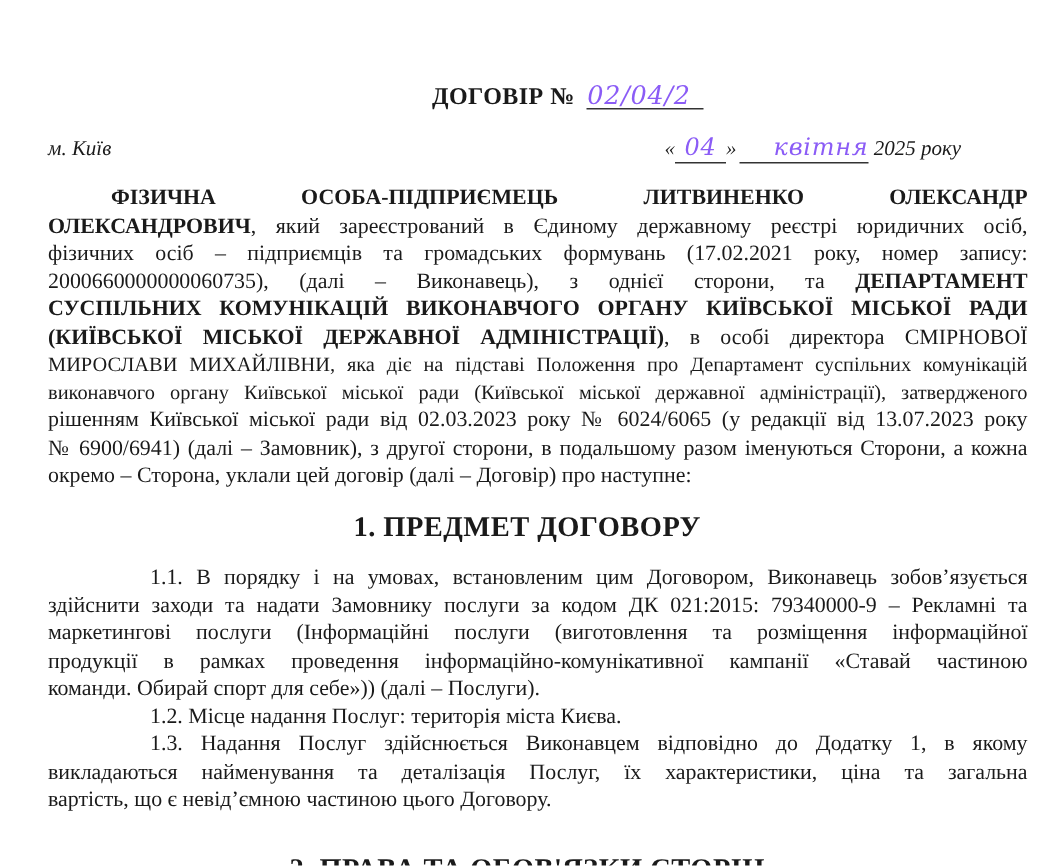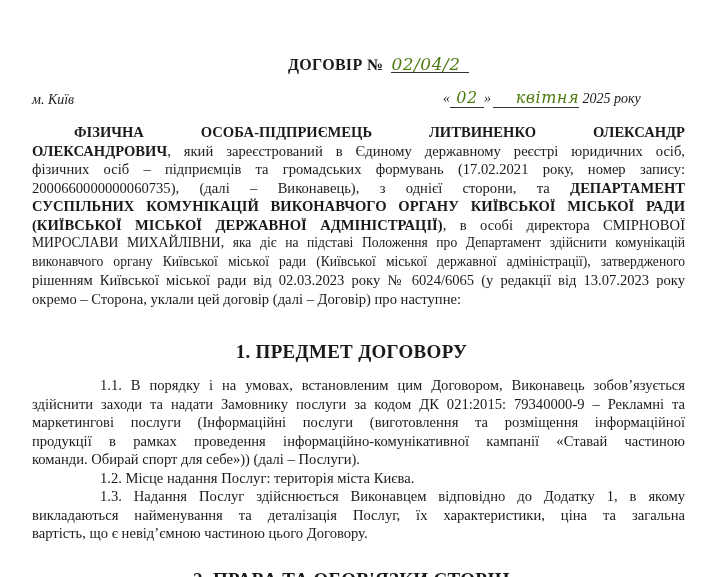--- a/index.html
+++ b/index.html
@@ -13,21 +13,21 @@
   .page { position: absolute; left: 0; top: 0; width: 703px; height: 577px; }
   .abs { position: absolute; white-space: nowrap; }
   .title {
     left: 288px; top: 56px; font-weight: bold; font-size: 16px; letter-spacing: 0.3px;
   }
   .title .num-field {
     display: inline-block; border-bottom: 1px solid #333; min-width: 78px;
     margin-left: 4px; line-height: 14px; text-align: left;
   }
   .hand {
-    font-family: "DejaVu Serif", serif; font-style: italic; color: #4d7c0f;
+    font-family: "DejaVu Serif", serif; font-style: italic; color: #8b5cf6;
     font-weight: normal; font-size: 17px; letter-spacing: 0.5px;
   }
   .city { left: 32px; top: 92px; font-style: italic; font-size: 14px; }
   .date { left: 443px; top: 88px; font-size: 14px; font-style: italic; }
   .date .day-field { display: inline-block; border-bottom: 1px solid #333; min-width: 34px; text-align: center; }
   .date .month-field { display: inline-block; border-bottom: 1px solid #333; min-width: 86px; text-align: right; margin-left: 2px; }
   .date .hand { font-size: 16px; }
   .body-text {
     position: absolute; left: 32px; width: 653px; font-size: 14.6px; line-height: 18.5px;
     text-align: justify;
@@ -50,34 +50,35 @@
   <div class="abs title">
     <span>ДОГОВІР №</span>
     <span class="num-field">
       <span class="hand">02/04/2</span>
     </span>
   </div>
 
   <div class="abs city">м. Київ</div>
 
   <div class="abs date">
-    <span>«</span><span class="day-field"><span class="hand">02</span></span><span>»</span><span class="month-field"><span class="hand">квітня</span></span>
+    <span>«</span><span class="day-field"><span class="hand">04</span></span><span>»</span><span class="month-field"><span class="hand">квітня</span></span>
     <span>2025 року</span>
   </div>
 
   <div class="body-text" style="top:123px;">
     <span class="line indent2"><b>ФІЗИЧНА ОСОБА-ПІДПРИЄМЕЦЬ ЛИТВИНЕНКО ОЛЕКСАНДР</b></span>
     <span class="line"><b>ОЛЕКСАНДРОВИЧ</b><span>, який зареєстрований в Єдиному державному реєстрі юридичних осіб,</span></span>
     <span class="line"><span>фізичних осіб – підприємців та громадських формувань (17.02.2021 року, номер запису:</span></span>
     <span class="line"><span>2000660000000060735), (далі – Виконавець), з однієї сторони, та </span><b>ДЕПАРТАМЕНТ</b></span>
     <span class="line"><b>СУСПІЛЬНИХ КОМУНІКАЦІЙ ВИКОНАВЧОГО ОРГАНУ КИЇВСЬКОЇ МІСЬКОЇ РАДИ</b></span>
     <span class="line"><b>(КИЇВСЬКОЇ МІСЬКОЇ ДЕРЖАВНОЇ АДМІНІСТРАЦІЇ)</b><span>, в особі директора СМІРНОВОЇ</span></span>
-    <span class="line" style="font-size:13.6px;"><span>МИРОСЛАВИ МИХАЙЛІВНИ, яка діє на підставі Положення про Департамент здійснити комунікацій</span></span>
+    <span class="line" style="font-size:13.6px;"><span>МИРОСЛАВИ МИХАЙЛІВНИ, яка діє на підставі Положення про Департамент суспільних комунікацій</span></span>
     <span class="line" style="font-size:13.6px;"><span>виконавчого органу Київської міської ради (Київської міської державної адміністрації), затвердженого</span></span>
     <span class="line"><span>рішенням Київської міської ради від 02.03.2023 року № 6024/6065 (у редакції від 13.07.2023 року</span></span>
+    <span class="line"><span>№ 6900/6941) (далі – Замовник), з другої сторони, в подальшому разом іменуються Сторони, а кожна</span></span>
     <span class="line last"><span>окремо – Сторона, уклали цей договір (далі – Договір) про наступне:</span></span>
   </div>
 
   <div class="section-heading" style="top:341px;">1.  ПРЕДМЕТ ДОГОВОРУ</div>
 
   <div class="body-text" style="top:376px;">
     <span class="line indent">1.1. В порядку і на умовах, встановленим цим Договором, Виконавець зобов’язується</span>
     <span class="line">здійснити заходи та надати Замовнику послуги за кодом ДК 021:2015: 79340000-9 – Рекламні та</span>
     <span class="line">маркетингові послуги (Інформаційні послуги (виготовлення та розміщення інформаційної</span>
     <span class="line">продукції  в рамках проведення інформаційно-комунікативної кампанії «Ставай частиною</span>

